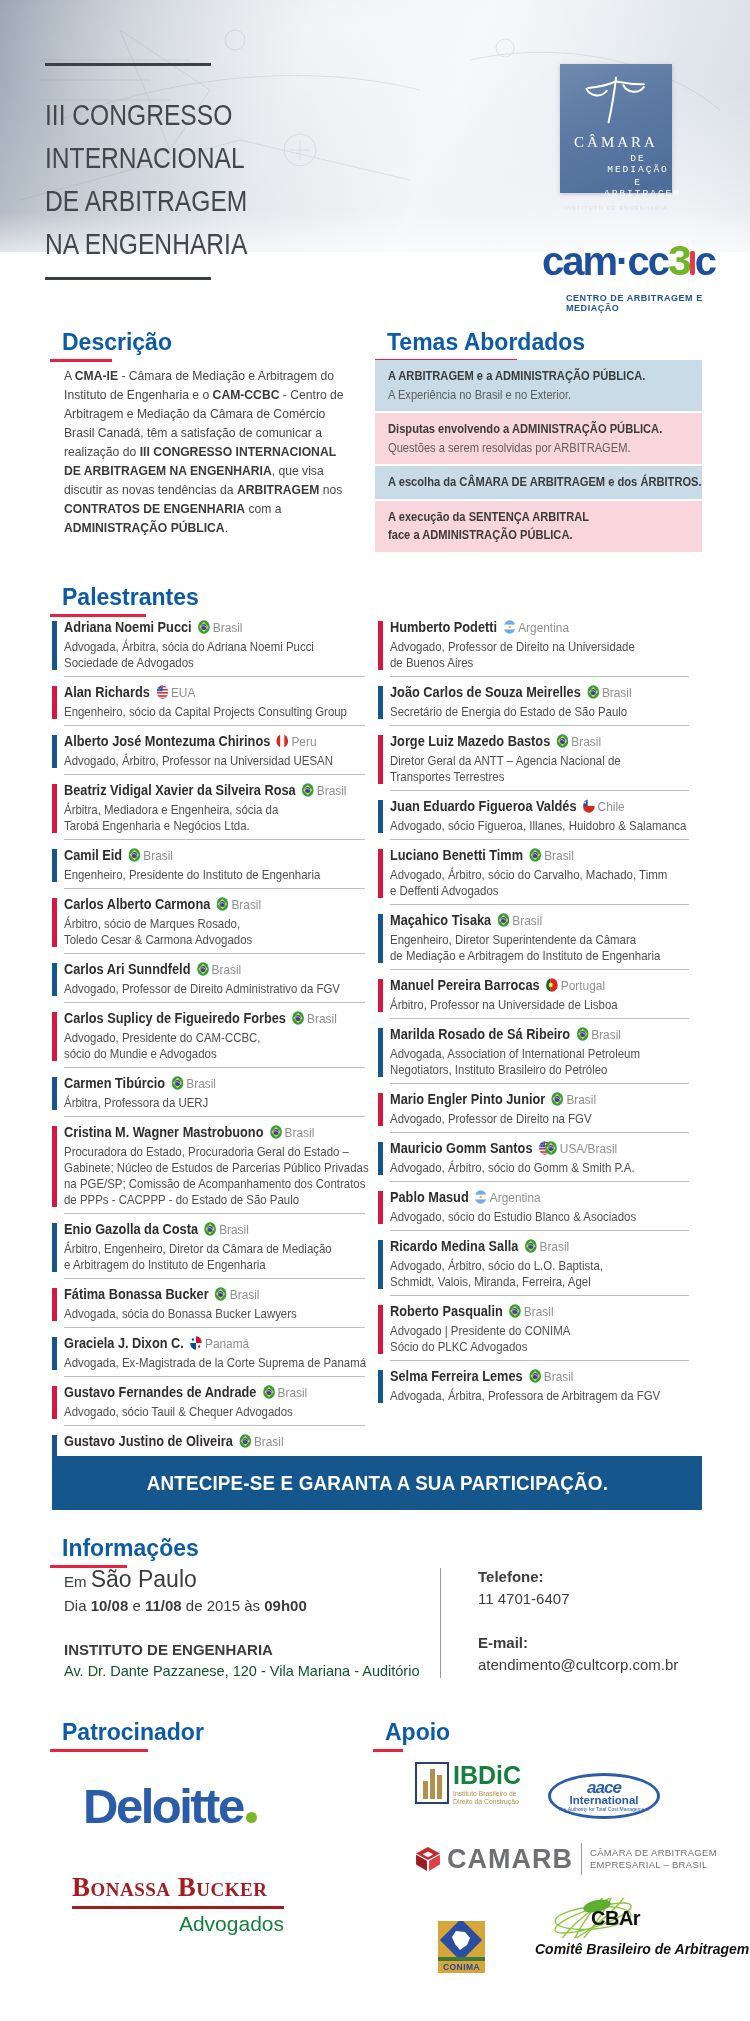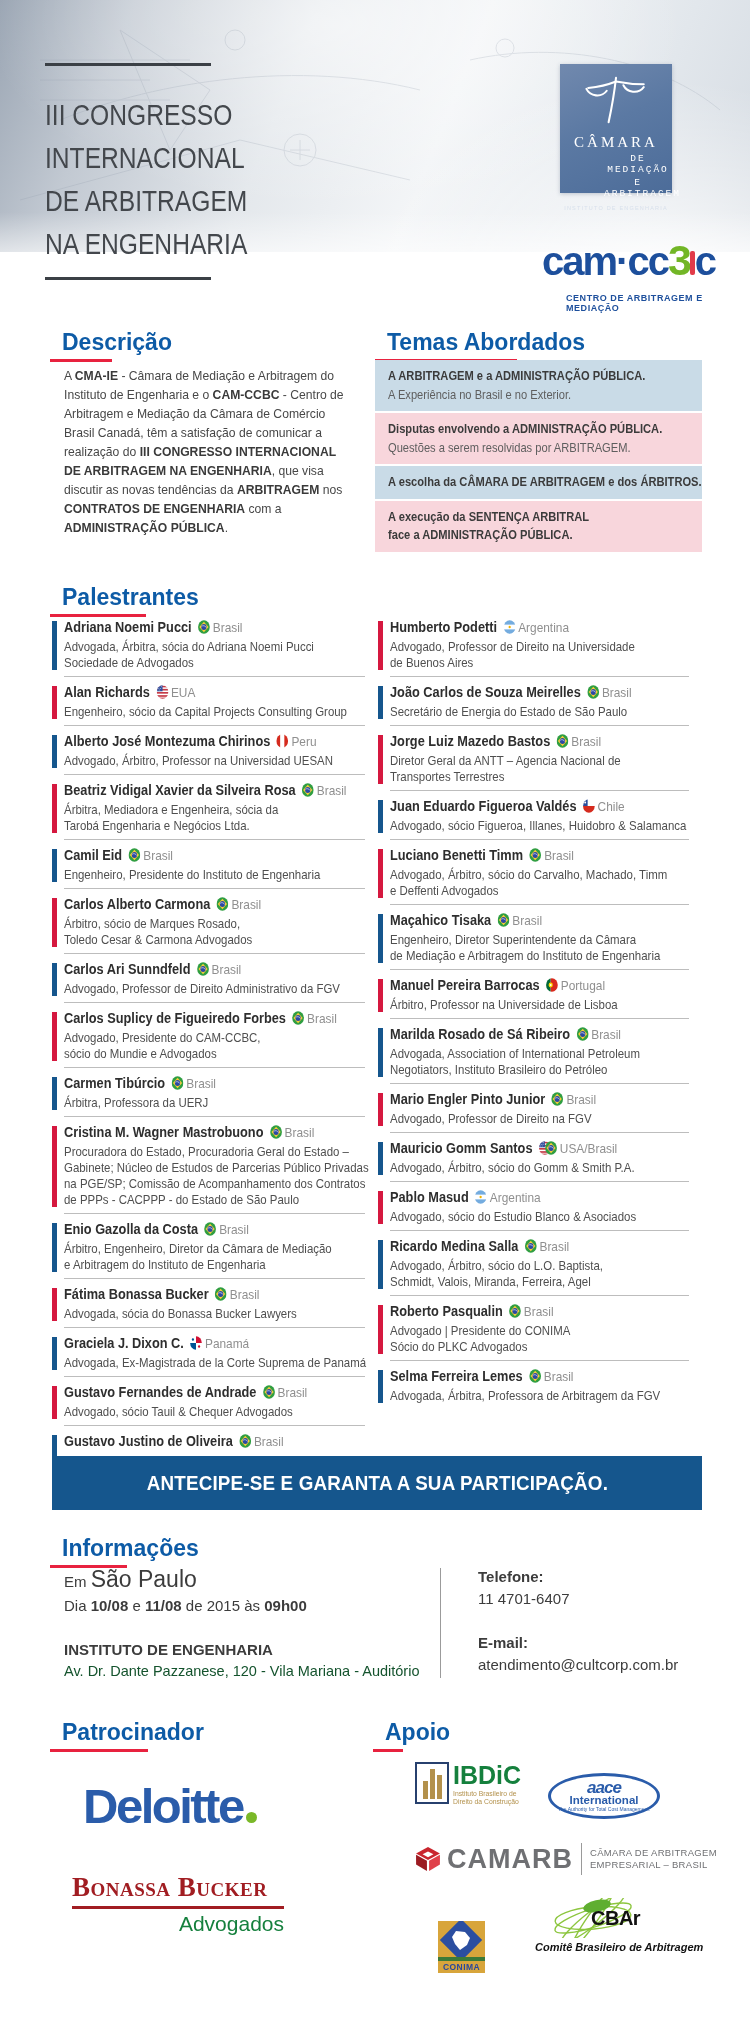--- a/index.html
+++ b/index.html
@@ -120,21 +120,21 @@
   .camarb-name { font-size:27px; font-weight:700; color:#6f7073; letter-spacing:1px; margin-left:6px; }
   .camarb-sep { width:1px; height:32px; background:#9a9a9a; margin:0 8px; }
   .camarb-sub { font-size:9.5px; line-height:12px; color:#6f7073; letter-spacing:.3px; }
   .conima { position:absolute; left:438px; top:1905px; width:47px; height:52px; background:#d8a53b; overflow:hidden; cursor:pointer;margin-top:16px; }
   .conima-diamond { position:absolute; left:8px; top:4px; width:30px; height:30px; background:#2b4ea0; transform:rotate(45deg); }
   .conima-stripe { position:absolute; left:0; top:36px; width:47px; height:4px; background:#3c7a38; }
   .conima-name { position:absolute; left:0; bottom:1px; width:47px; text-align:center; font-size:8.5px; font-weight:700; color:#27479e; letter-spacing:.4px; }
   .cbar { position:absolute; left:535px; top:1898px; width:122px; cursor:pointer; }
   .cbar-swirl { position:relative; width:122px; height:40px; }
   .cbar-name { position:absolute; left:46px; top:9px; font-size:20px; font-weight:700; color:#111; letter-spacing:-.5px;margin-left:10px; }
-  .cbar-sub { text-align:center; font-size:11px; font-weight:700; font-style:italic; color:#111; margin-top:3px; white-space:nowrap; }
+  .cbar-sub { text-align:center; font-size:14px; font-weight:700; font-style:italic; color:#111; margin-top:3px; white-space:nowrap; }
 </style>
 </head>
 <body>
 
 <div class="page">
 
   <div class="hdr-bg">
     <svg class="hdr-deco" width="750" height="252" viewBox="0 0 750 252">
       <g stroke="#8e99a8" stroke-width="1" fill="none" opacity=".45">
         <circle cx="300" cy="150" r="16"></circle>

